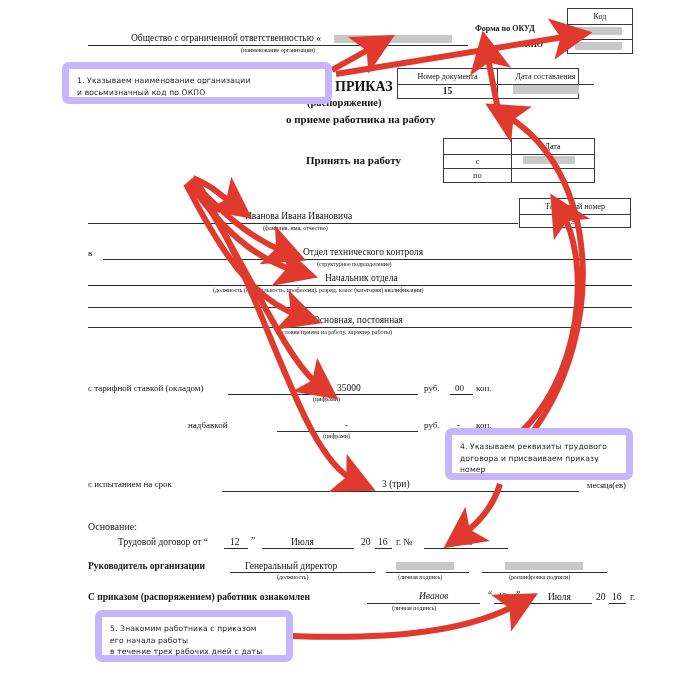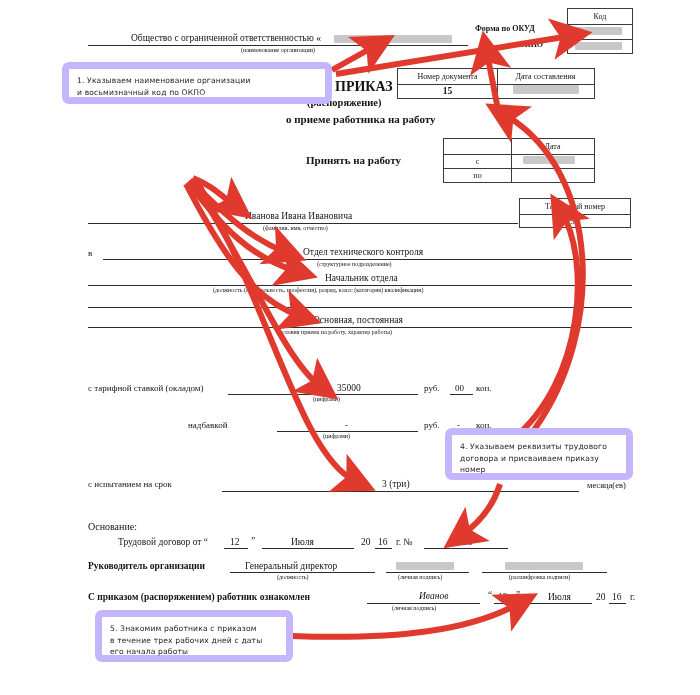--- a/index.html
+++ b/index.html
@@ -99,21 +99,21 @@
   <div class="redact" style="left:575px;top:27px;width:47px;height:8px;"></div>
   <div class="redact" style="left:575px;top:42px;width:47px;height:8px;"></div>
   <div class="t small b" style="left:475px;top:24px;font-size:8px;">Форма по ОКУД</div>
   <div class="t small b" style="left:508px;top:40px;font-size:8px;">по ОКПО</div>
 
   <div class="line" style="left:88px;top:45px;width:380px;"></div>
   <div class="t" style="left:131px;top:33px;font-size:9.5px;">Общество с ограниченной ответственностью «</div>
   <div class="redact" style="left:334px;top:35px;width:118px;height:8px;"></div>
   <div class="t tiny" style="left:241px;top:47px;">(наименование организации)</div>
 
-  <div class="tbl" style="left:397px;top:68px;width:198px;height:31px;">
+  <div class="tbl" style="left:397px;top:68px;width:182px;height:31px;">
     <div class="cell" style="left:0;top:0;width:99px;height:15px;">Номер документа</div>
     <div class="cell" style="left:99px;top:0;width:97px;height:15px;text-align:center;">Дата составления</div>
     <div class="cell b" style="left:0;top:15px;width:99px;height:14px;font-size:9.5px;">15</div>
     <div class="hline" style="left:0;top:15px;width:196px;"></div>
     <div class="vline" style="left:99px;top:0;height:29px;"></div>
   </div>
   <div class="redact" style="left:513px;top:85px;width:66px;height:9px;"></div>
 
   <div class="t b" style="left:335px;top:79px;font-size:14px;">ПРИКАЗ</div>
   <div class="t b" style="left:307px;top:97px;font-size:10.5px;">(распоряжение)</div>
@@ -227,17 +227,17 @@
 
 
   <div class="callout" style="left:445px;top:428px;width:188px;height:52px;">
     <div>4. Указываем реквизиты трудового</div>
     <div>договора и присваиваем приказу</div>
     <div>номер</div>
   </div>
 
   <div class="callout" style="left:95px;top:610px;width:198px;height:52px;">
     <div>5. Знакомим работника с приказом</div>
+    <div>его начала работы</div>
     <div>в течение трех рабочих дней с даты</div>
-    <div>его начала работы</div>
   </div>
 
 </div>
 
 </body></html>

